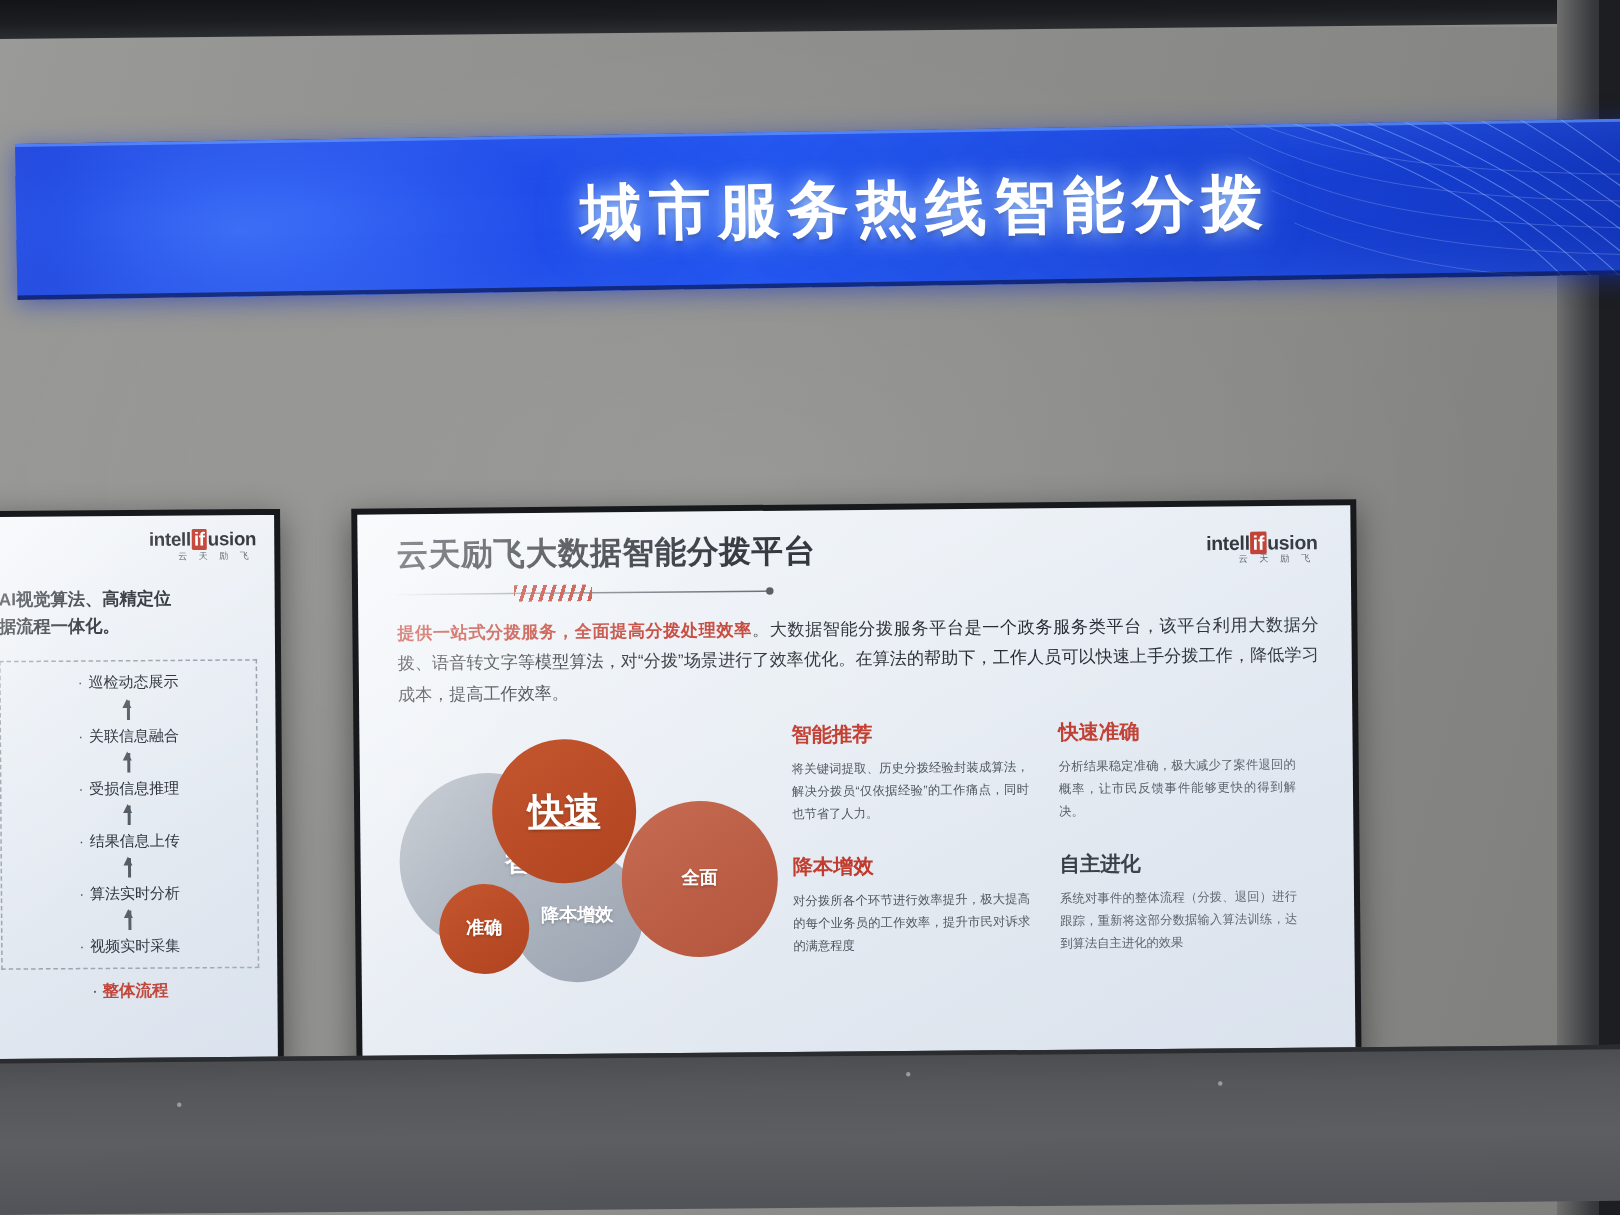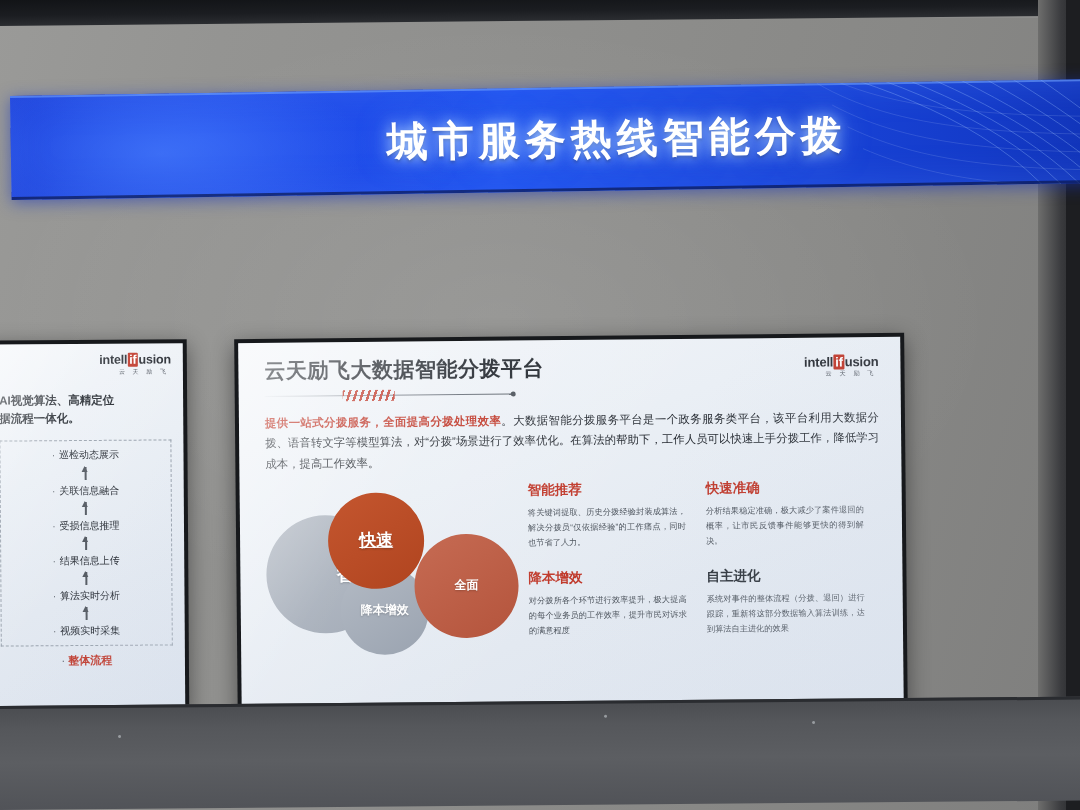--- a/index.html
+++ b/index.html
@@ -114,21 +114,21 @@
   .mp-body{position:relative;margin-top:10px;height:190px;}
 
   
   .bubbles{position:absolute;left:0;top:6px;width:248px;height:180px;}
   .bub{position:absolute;border-radius:50%;display:flex;align-items:center;justify-content:center;
     color:#ffffff;font-weight:bold;text-shadow:0 1px 2px rgba(0,0,0,.22);}
   .bub.gray{background:linear-gradient(145deg,#b3bac4 0%,#9aa3b0 100%);}
   .bub.orange{background:linear-gradient(145deg,#c4562f 0%,#b0441f 100%);}
   .bub.red{background:linear-gradient(145deg,#c66b53 0%,#b4543c 100%);}
   #bub-zhineng{left:0;top:26px;width:118px;height:118px;font-size:18px;justify-content:flex-end;padding-right:12px;box-sizing:border-box;}
-  #bub-kuaisu{left:62px;top:4px;width:96px;height:96px;font-size:17px;z-index:3;text-decoration:underline;}
+  #bub-kuaisu{left:62px;top:4px;width:96px;height:96px;font-size:24px;z-index:3;text-decoration:underline;}
   #bub-quanmian{left:148px;top:46px;width:104px;height:104px;font-size:12px;z-index:2;}
   #bub-jiangben{left:74px;top:78px;width:88px;height:88px;font-size:12px;z-index:1;}
   #bub-zhunque{left:26px;top:100px;width:60px;height:60px;font-size:12px;z-index:4;}
 
   
   .features{position:absolute;left:262px;top:0;width:336px;
     display:grid;grid-template-columns:1fr 1fr;grid-template-rows:auto auto;column-gap:20px;row-gap:18px;}
   .feat-h{font-size:13.5px;font-weight:bold;color:#c0392b;margin-bottom:6px;}
   .feat-h.dark{color:#2b3138;}
   .feat-p{font-size:8.2px;line-height:1.85;color:#4b525b;text-align:justify;}
@@ -253,20 +253,21 @@
 
         <div class="mp-para"><span class="hl">提供一站式分拨服务，全面提高分拨处理效率</span><span>。大数据智能分拨服务平台是一个政务服务类平台，该平台利用大数据分拨、语音转文字等模型算法，对“分拨”场景进行了效率优化。在算法的帮助下，工作人员可以快速上手分拨工作，降低学习成本，提高工作效率。</span></div>
 
         <div class="mp-body">
 
           <div class="bubbles">
             <div class="bub gray" id="bub-zhineng">智能</div>
             <div class="bub orange" id="bub-kuaisu">快速</div>
             <div class="bub red" id="bub-quanmian">全面</div>
             <div class="bub gray" id="bub-jiangben">降本增效</div>
+            <div class="bub orange" id="bub-zhunque">准确</div>
           </div>
 
           <div class="features">
             <div>
               <div class="feat-h">智能推荐</div>
               <div class="feat-p">将关键词提取、历史分拨经验封装成算法，解决分拨员“仅依据经验”的工作痛点，同时也节省了人力。</div>
             </div>
             <div>
               <div class="feat-h">快速准确</div>
               <div class="feat-p">分析结果稳定准确，极大减少了案件退回的概率，让市民反馈事件能够更快的得到解决。</div>

